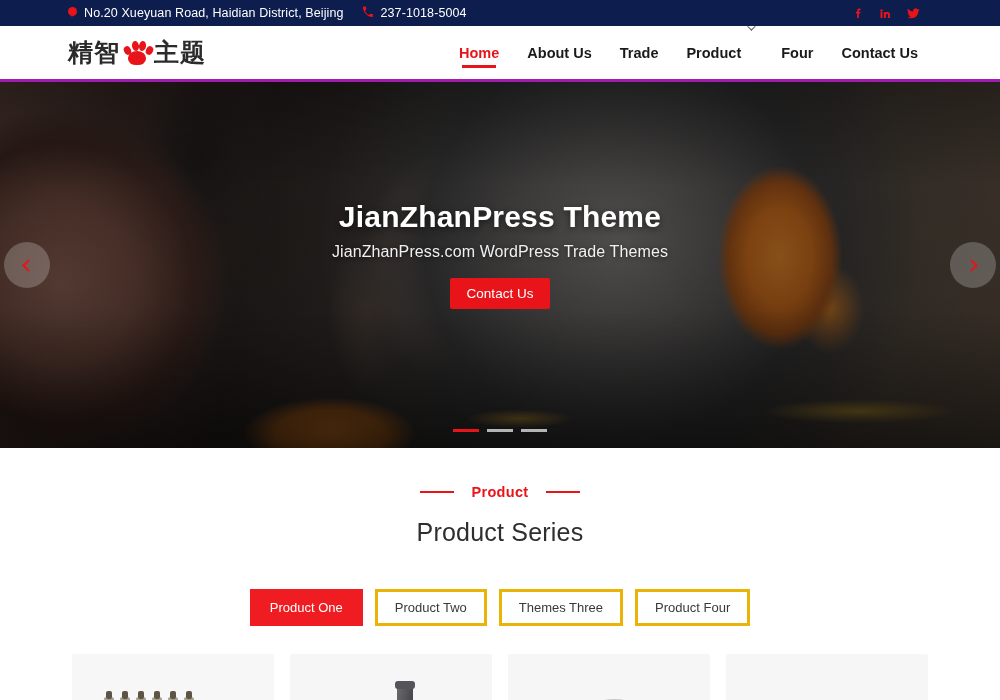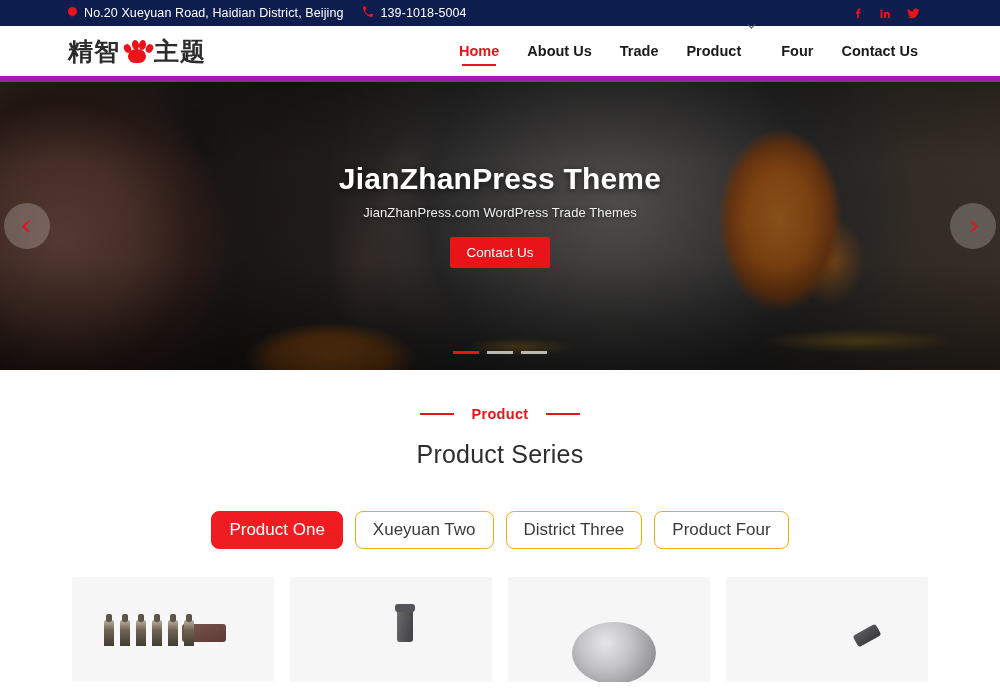--- a/index.html
+++ b/index.html
@@ -31,21 +31,21 @@
     border-left:1.9px solid transparent; border-right:1.9px solid transparent;
     border-top:5px solid #e8141a;
   }
   .topbar-right { margin-left:auto; display:flex; align-items:center; gap:16px; margin-right:60px; }
   .soc { color:#e8141a; font-size:12.5px; font-weight:bold; line-height:1; cursor:pointer; }
   .soc svg { display:block; }
 
   
   .header {
     height:56px; background:#ffffff; display:flex; align-items:center;
-    padding:0 68px; border-bottom:6px solid #a21caf;
+    padding:0 68px; border-bottom:3px solid #a21caf;
   }
   .logo { display:flex; align-items:center; gap:0px; cursor:pointer; }
   .logo-text {
     font-size:25px; font-weight:bold; color:#2b2b2b;
     letter-spacing:1px; line-height:1;
   }
   .paw {
     width:30px; height:26px; position:relative; display:inline-block;
     margin:0 2px;
   }
@@ -70,21 +70,21 @@
     bottom:13px; width:34px; height:2.5px; background:#e8141a;
   }
   .chev {
     display:inline-block; width:6px; height:6px;
     border-right:1.3px solid #555; border-bottom:1.3px solid #555;
     transform:rotate(45deg) translateY(-2px); margin-left:2px;
   }
 
   
   .hero {
-    height:288px; position:relative; overflow:hidden;
+    height:366px; position:relative; overflow:hidden;
     background:#2a2320;
   }
   .hero-bg { position:absolute; inset:0; }
   
   .hero-bg .ly {
     position:absolute; inset:0;
   }
   .bg-base {
     background:
       linear-gradient(100deg, #6e4f46 0%, #4a3630 12%, #2e2724 26%, #3a3532 42%,
@@ -133,21 +133,21 @@
   .hero-content {
     position:absolute; inset:0; display:flex; flex-direction:column;
     align-items:center; justify-content:center; z-index:5;
     padding-bottom:22px;
   }
   .hero-title {
     font-size:30px; font-weight:bold; color:#ffffff; letter-spacing:.2px;
     text-shadow:0 2px 6px rgba(0,0,0,.55);
   }
   .hero-sub {
-    font-size:13px; color:#f0f0f0; margin-top:9px; letter-spacing:.1px;
+    font-size:16px; color:#f0f0f0; margin-top:9px; letter-spacing:.1px;
     text-shadow:0 1px 4px rgba(0,0,0,.6);
   }
   .hero-btn {
     margin-top:17px; background:#e8141a; color:#ffffff; border:none;
     font-family:"Liberation Sans", sans-serif;
     font-size:13.5px; padding:8px 17px; border-radius:2px; cursor:pointer;
   }
 
   .arrow {
     position:absolute; top:50%; transform:translateY(-50%);
@@ -182,22 +182,22 @@
   .sec-title {
     text-align:center; font-size:25px; color:#2e2e2e; margin-top:18px;
     font-weight:normal; letter-spacing:.2px;
   }
 
   .tabs {
     display:flex; justify-content:center; gap:12px; margin-top:42px;
   }
   .tab {
     font-family:"Liberation Sans", sans-serif;
-    font-size:17px; padding:8px 17px; border-radius:8px; cursor:pointer;
-    background:#ffffff; color:#3a3a3a; border:1px solid #eab308;
+    font-size:13px; padding:8px 17px; border-radius:0; cursor:pointer;
+    background:#ffffff; color:#3a3a3a; border:3px solid #eab308;
   }
   .tab.active { background:#ef1c21; color:#ffffff; border-color:#ef1c21; }
 
   .cards {
     display:flex; justify-content:center; gap:16px; margin-top:28px;
     padding:0 72px;
   }
   .card {
     width:205px; height:105px; background:#f6f6f6; border-radius:2px;
     position:relative; overflow:hidden; cursor:pointer;
@@ -252,21 +252,21 @@
       <div class="tb-item">
         <span class="pin-icon"></span>
         <span>No.20 Xueyuan Road, Haidian District, Beijing</span>
       </div>
       <div class="tb-item">
         <span class="tb-icon">
           <svg width="12" height="12" viewBox="0 0 24 24" fill="#e8141a">
               <path d="M6.6 10.8c1.6 3.1 4 5.6 7.1 7.2l2.4-2.4c.3-.3.7-.4 1.1-.3 1.2.4 2.4.6 3.7.6.6 0 1 .4 1 1V21c0 .6-.4 1-1 1C10.9 22 2 13.1 2 2c0-.6.4-1 1-1h4.1c.6 0 1 .4 1 1 0 1.3.2 2.6.6 3.7.1.4 0 .8-.3 1.1l-2.8 3z"></path>
             </svg>
         </span>
-        <span>139-1018-5004</span>
+        <span>237-1018-5004</span>
       </div>
     </div>
     <div class="topbar-right">
       <span class="soc">
         <svg width="11" height="13" viewBox="0 0 24 24" fill="#e8141a">
             <path d="M15.1 8.4V6.2c0-.9.2-1.4 1.6-1.4h1.8V1.1C18.1 1 17 1 15.8 1c-2.7 0-4.5 1.6-4.5 4.6v2.8H8.5v3.7h2.8V22h3.8V12.1h2.8l.4-3.7h-3.2z"></path>
           </svg>
       </span>
       <span class="soc">
         <svg width="12" height="13" viewBox="0 0 24 24" fill="#e8141a">
@@ -354,22 +354,22 @@
   <div class="sec-eyebrow">
     <span class="ln"></span>
     <span class="tx">Product</span>
     <span class="ln"></span>
   </div>
 
   <h2 class="sec-title">Product Series</h2>
 
   <div class="tabs">
     <button class="tab active">Product One</button>
-    <button class="tab">Xueyuan Two</button>
-    <button class="tab">District Three</button>
+    <button class="tab">Product Two</button>
+    <button class="tab">Themes Three</button>
     <button class="tab">Product Four</button>
   </div>
 
   <div class="cards">
 
     <div class="card">
       <div class="art art-pump">
 
         <div class="top"></div>
         <div class="inj" style="left:32px;"></div>

